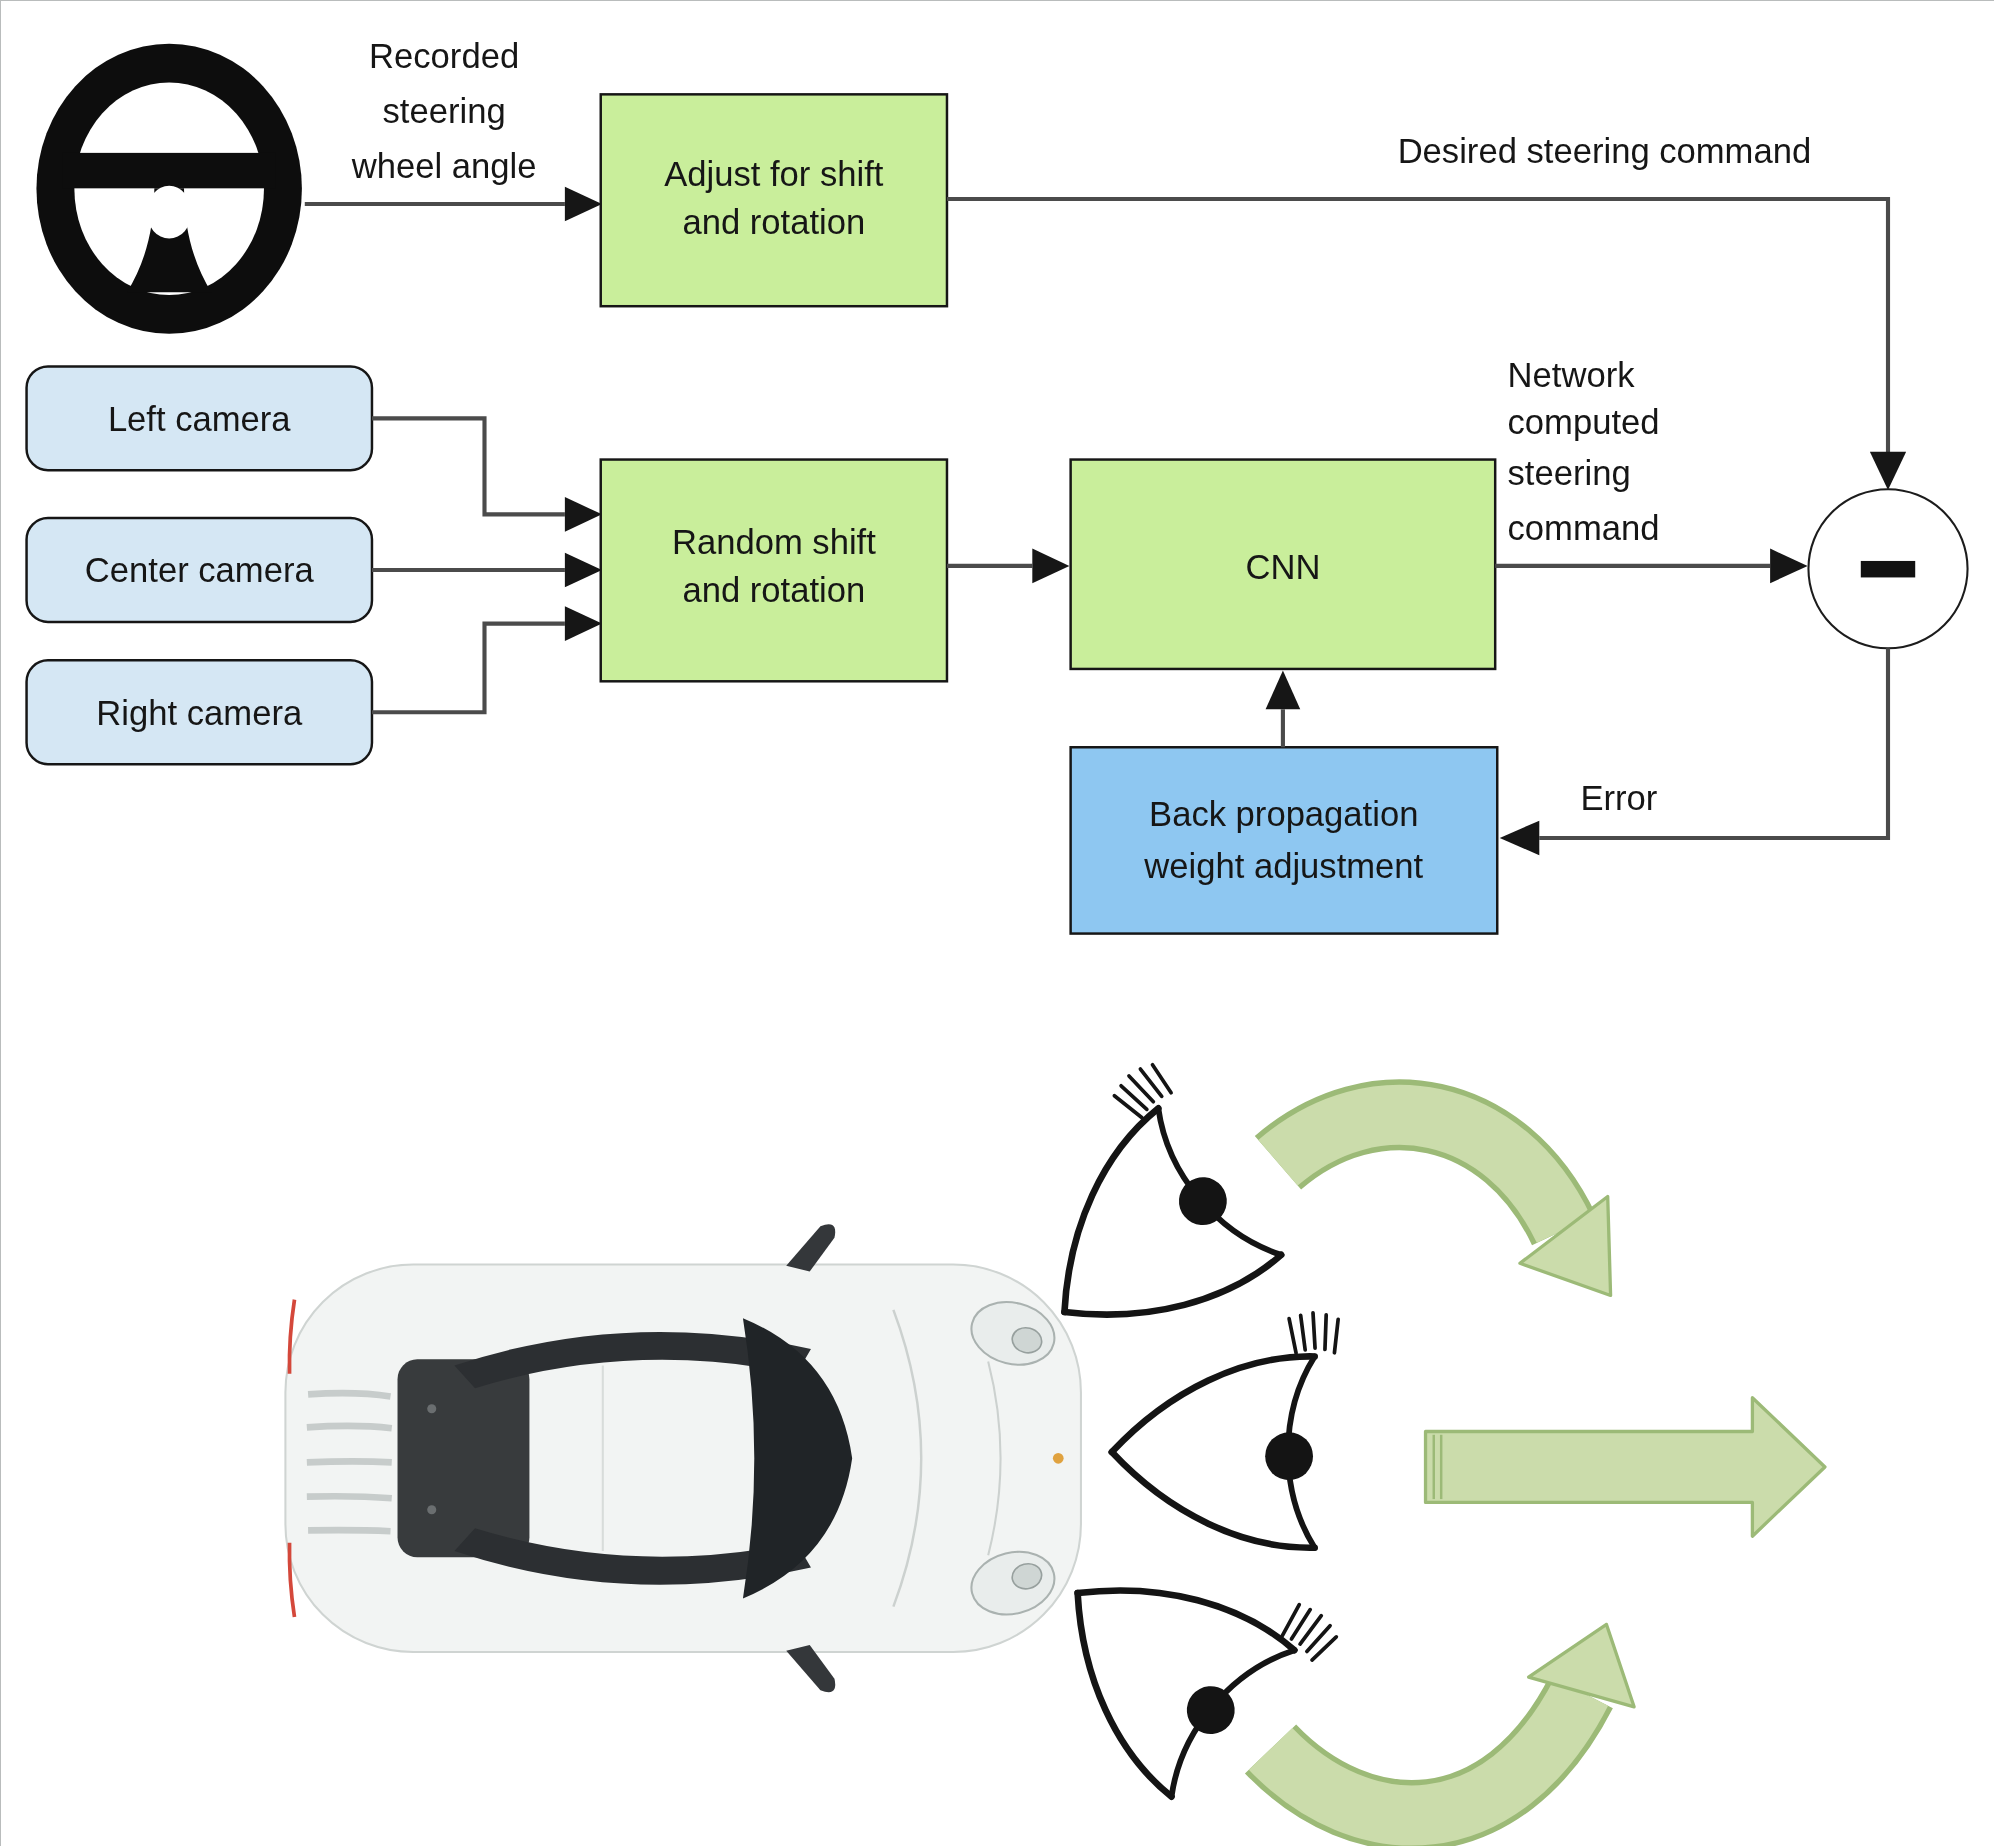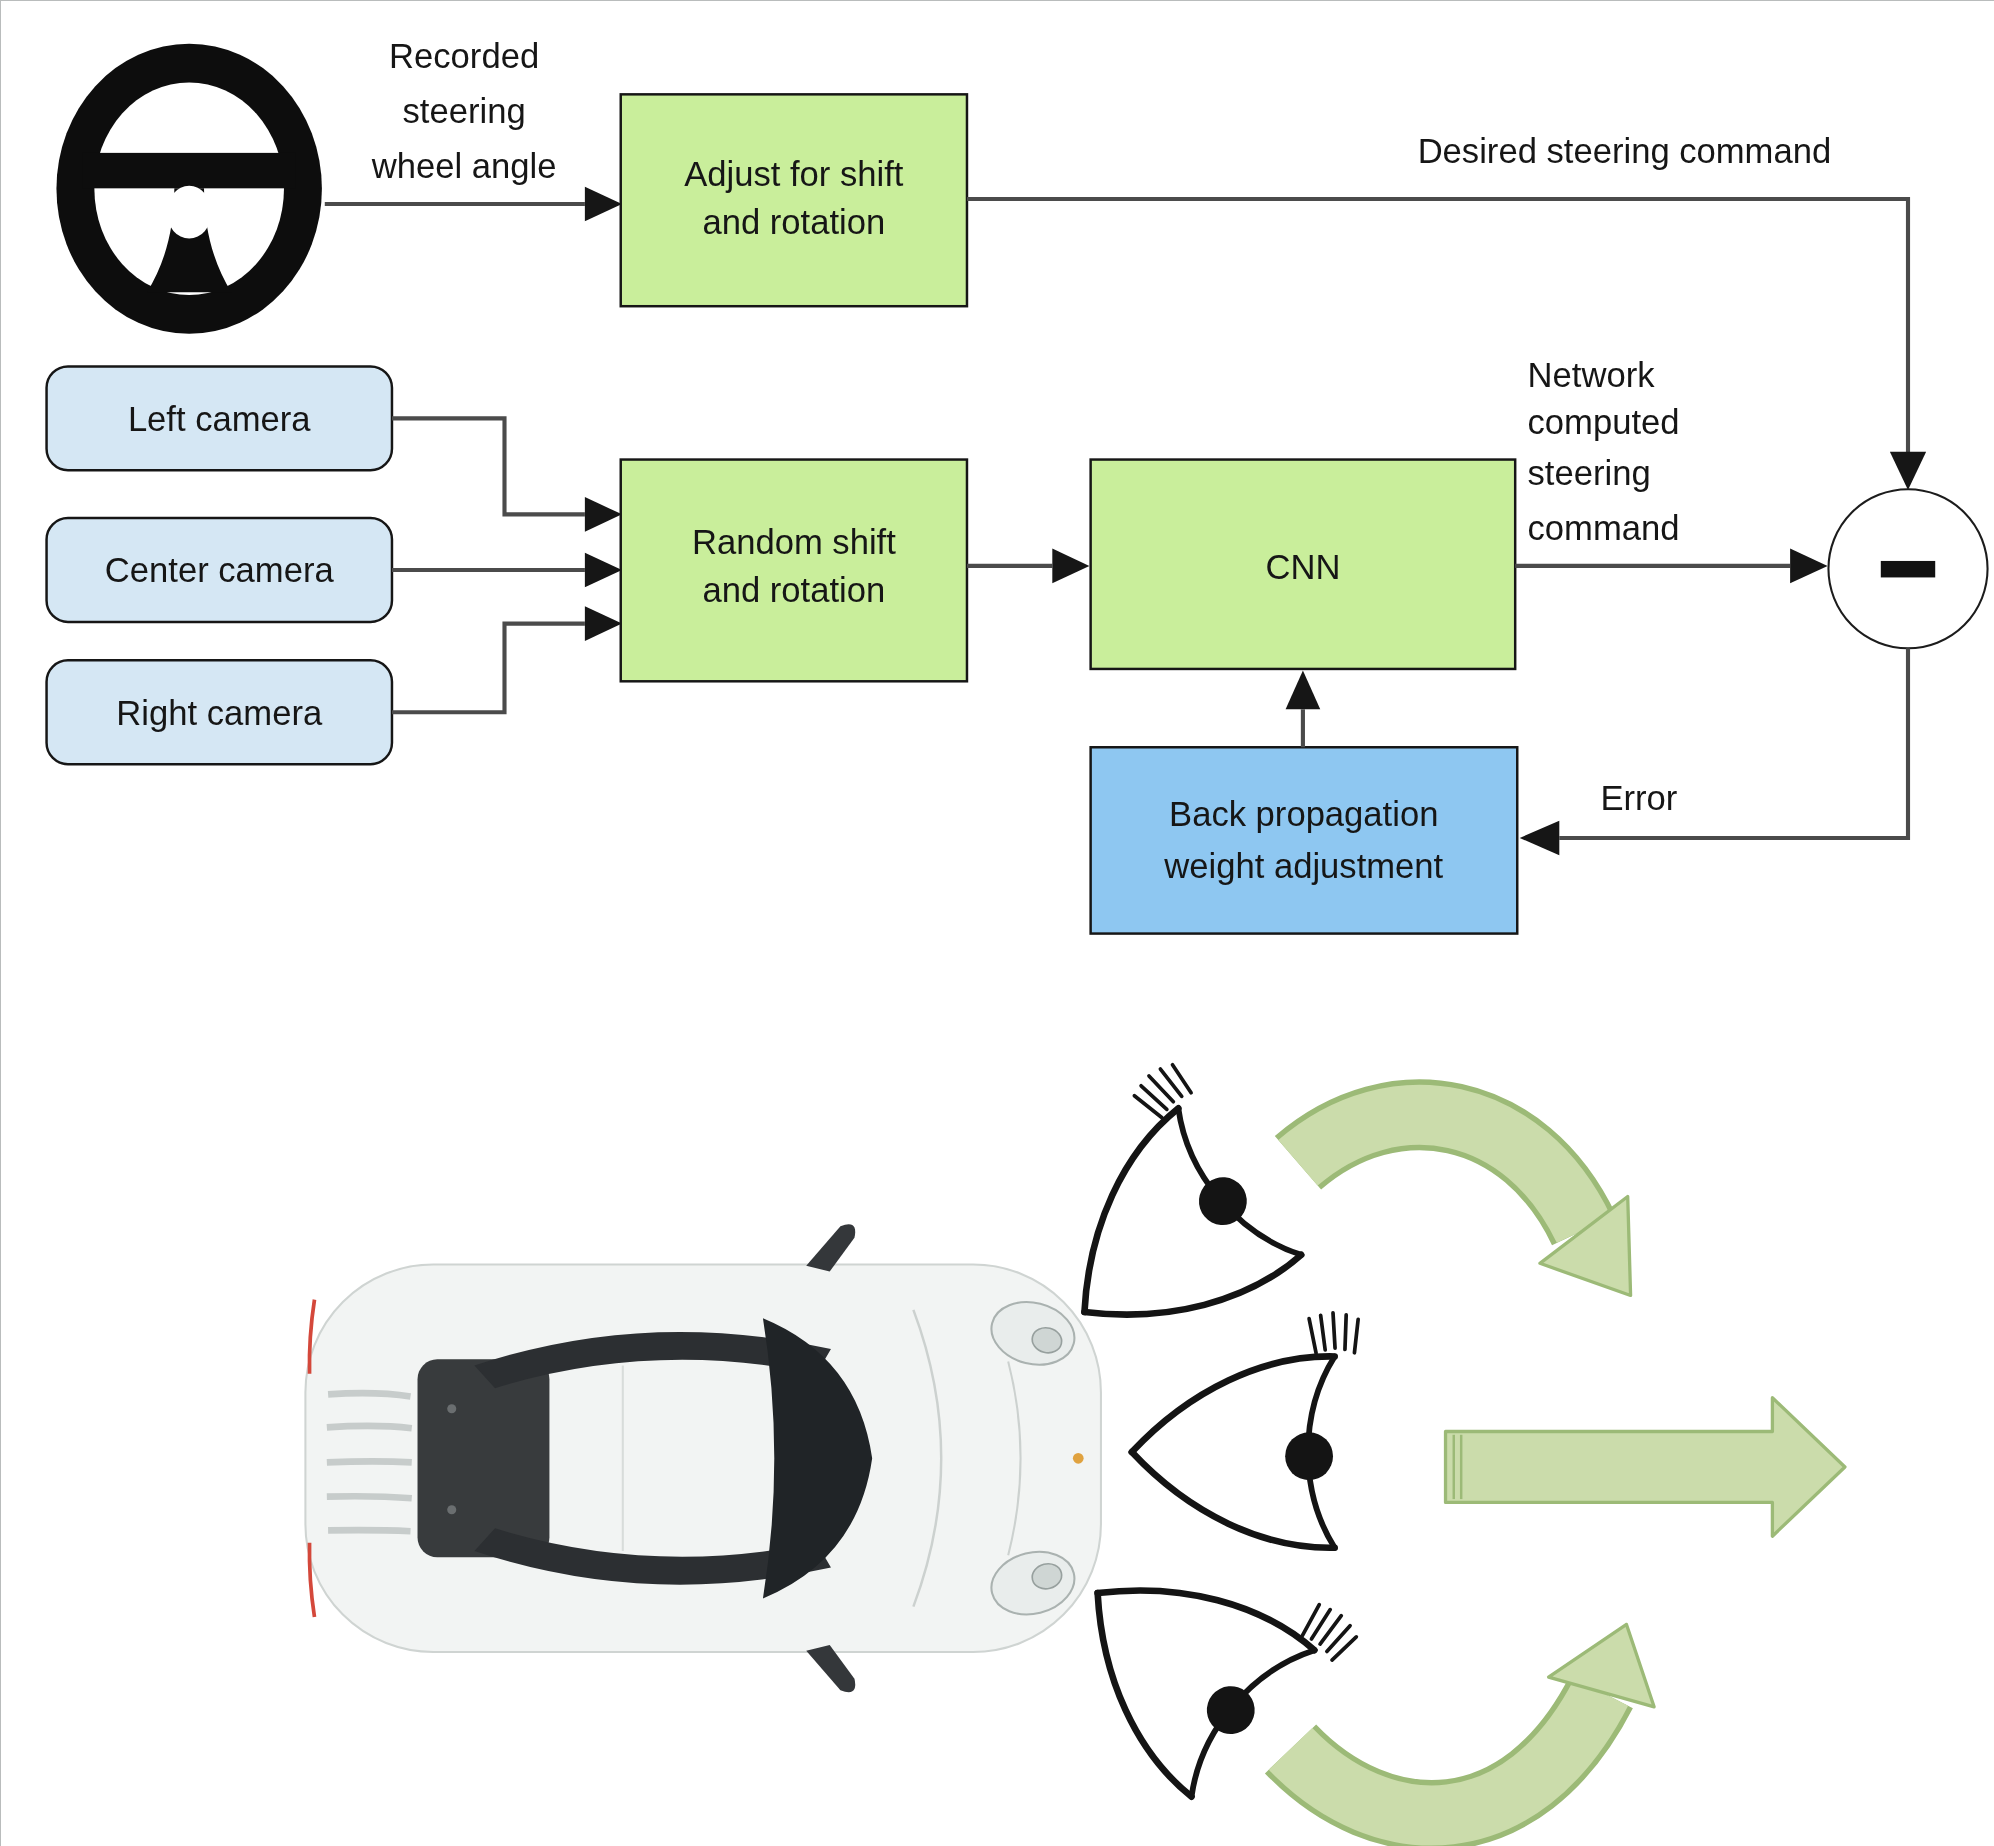--- a/index.html
+++ b/index.html
@@ -4,21 +4,20 @@
 <style>
   html,body { margin:0; padding:0; background:#e8e8e8; }
   .page {
     position:relative;
     width:1995px; height:1847px;
     background:#ffffff;
     border:1.6px solid #b9bcbc;
     box-sizing:border-box;
     overflow:hidden;
     font-family:"Liberation Sans", sans-serif;
-    padding-left:20px;
   }
   svg { display:block; }
   .lbl  { font-family:"Liberation Sans", sans-serif; font-size:84px; fill:#161616; }
   .big  { font-size:98px; }
   .boxtxt { font-family:"Liberation Sans", sans-serif; font-size:84px; fill:#161616; }
   .wire { stroke:#4b4b4b; stroke-width:10; fill:none; }
   .head { fill:#161616; stroke:none; }
   .procbox { fill:#c9ee9b; stroke:#161616; stroke-width:6; }
   .cambox  { fill:#d5e7f4; stroke:#161616; stroke-width:6; }
   .bpbox   { fill:#8ec7f1; stroke:#161616; stroke-width:6; }

